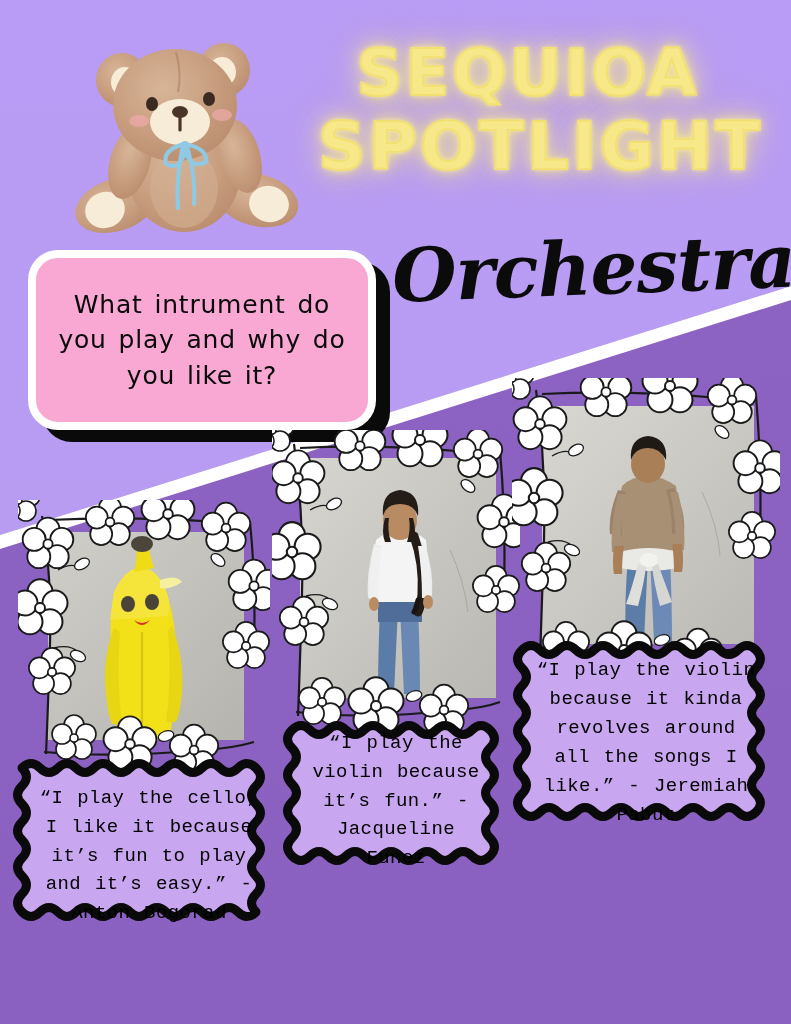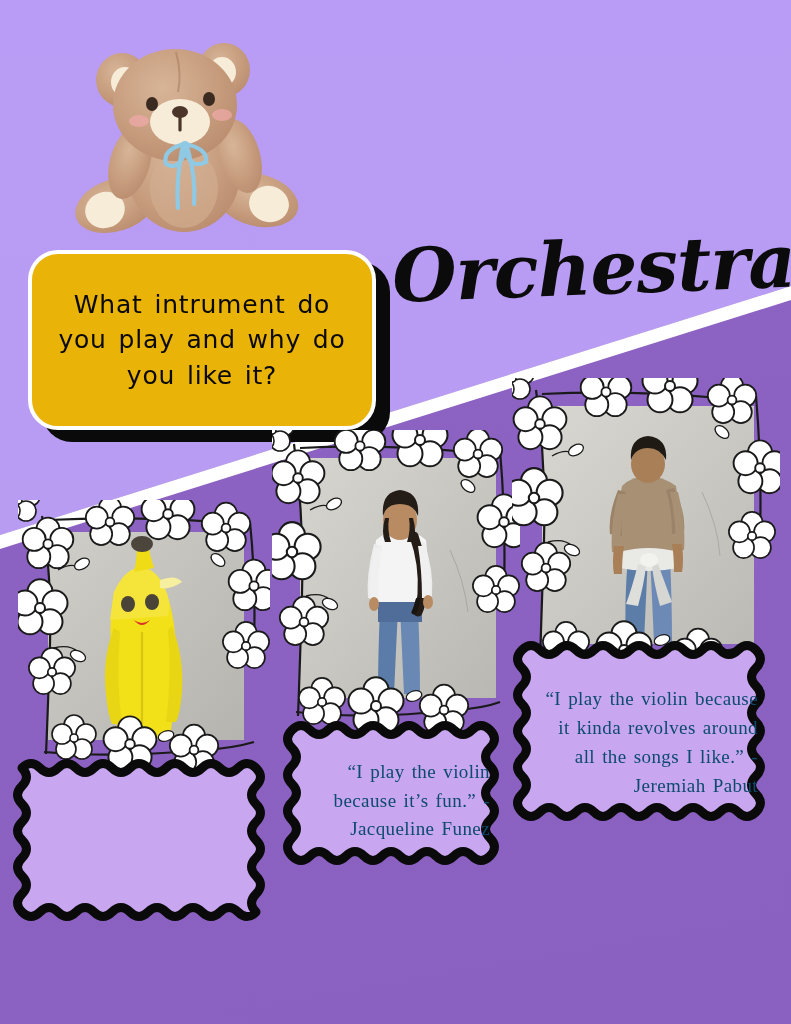--- a/index.html
+++ b/index.html
@@ -68,22 +68,22 @@
     transform:rotate(-2.2deg);
   }
 
   
   .qbox-shadow{
     position:absolute;left:42px;top:262px;width:348px;height:180px;
     background:#0a0a0a;border-radius:30px;
   }
   .qbox{
     position:absolute;left:28px;top:250px;width:348px;height:180px;
-    background:#eab308;
-    border:4px solid #ffffff;
+    background:#f9a8d4;
+    border:8px solid #ffffff;
     border-radius:30px;
     box-sizing:border-box;
     display:flex;align-items:center;justify-content:center;
   }
   .qbox p{
     margin:0;padding:0 16px;
     font-family:"DejaVu Sans",sans-serif;
     font-size:25px;line-height:1.42;
     color:#0a0a0a;text-align:center;
     letter-spacing:.8px;
@@ -102,23 +102,23 @@
   .ph2 .shot{left:28px;top:28px;width:196px;height:240px;}
   .ph3{left:512px;top:378px;width:268px;height:300px;}
   .ph3 .shot{left:30px;top:28px;width:212px;height:238px;}
 
   
   .quote{position:absolute;}
   .quote .sc{position:absolute;inset:0;}
   .quote .txt{
     position:absolute;
     display:flex;align-items:center;justify-content:center;
-    font-family:Liberation Serif, serif;
-    color:#0c4a6e;
-    text-align:right;
+    font-family:Liberation Mono, monospace;
+    color:#000000;
+    text-align:center;
     letter-spacing:.4px;
     word-spacing:2px;
   }
   .q1{left:12px;top:758px;width:274px;height:196px;}
   .q1 .txt{left:22px;top:16px;right:22px;bottom:16px;font-size:19px;line-height:1.52;}
   .q2{left:282px;top:720px;width:228px;height:162px;}
   .q2 .txt{left:20px;top:12px;right:20px;bottom:12px;font-size:19px;line-height:1.52;}
   .q3{left:512px;top:640px;width:268px;height:206px;}
   .q3 .txt{left:22px;top:14px;right:22px;bottom:14px;font-size:19px;line-height:1.52;}
 </style>
@@ -174,20 +174,24 @@
       <g stroke="#8fc9e3" stroke-width="4.2" fill="none" stroke-linecap="round">
         <path d="M112 122 q-22 6 -18 20 q14 8 20 -16"></path>
         <path d="M112 122 q24 4 22 18 q-16 8 -22 -14"></path>
         <path d="M110 128 q-6 30 -4 58"></path>
         <path d="M116 128 q8 28 6 54"></path>
       </g>
       <circle cx="113" cy="124" r="5" fill="#8fc9e3"></circle>
     </svg>
   </div>
 
+  <div class="title-wrap">
+    <span class="neon l1">SEQUIOA</span>
+    <span class="neon l2">SPOTLIGHT</span>
+  </div>
 
   <div class="script">Orchestra</div>
 
   <div class="qbox-shadow"></div>
   <div class="qbox">
     <p>What intrument do you play and why do you like it?</p>
   </div>
 
   <div class="photo ph1">
     <div class="shot">
@@ -407,20 +411,21 @@
       <svg viewBox="0 0 274 196" preserveAspectRatio="none">
         <path d="M10 10
           q9 -9 18 0 q9 9 18 0 q9 -9 18 0 q9 9 18 0 q9 -9 18 0 q9 9 18 0 q9 -9 18 0 q9 9 18 0
           q9 -9 18 0 q9 9 18 0 q9 -9 18 0 q9 9 18 0 q9 -9 18 0
           q9 9 0 18 q-9 9 0 18 q9 9 0 18 q-9 9 0 18 q9 9 0 18 q-9 9 0 18 q9 9 0 18 q-9 9 0 18
           q-9 9 -18 0 q-9 -9 -18 0 q-9 9 -18 0 q-9 -9 -18 0 q-9 9 -18 0 q-9 -9 -18 0 q-9 9 -18 0
           q-9 -9 -18 0 q-9 9 -18 0 q-9 -9 -18 0 q-9 9 -18 0 q-9 -9 -18 0 q-9 9 -18 0
           q-9 -9 0 -18 q9 -9 0 -18 q-9 -9 0 -18 q9 -9 0 -18 q-9 -9 0 -18 q9 -9 0 -18 q-9 -9 0 -18 q9 -9 0 -18 z" fill="#c9a6f0" stroke="#0a0a0a" stroke-width="9" stroke-linejoin="round"></path>
       </svg>
     </div>
+    <div class="txt">“I play the cello, I like it because it’s fun to play and it’s easy.” -Anton Bogorad</div>
   </div>
 
   <div class="quote q2">
     <div class="sc">
       <svg viewBox="0 0 228 162" preserveAspectRatio="none">
         <path d="M10 10
           q9 -9 18 0 q9 9 18 0 q9 -9 18 0 q9 9 18 0 q9 -9 18 0 q9 9 18 0 q9 -9 18 0 q9 9 18 0
           q9 -9 18 0 q9 9 18 0 q9 -9 18 0
           q9 9 0 18 q-9 9 0 18 q9 9 0 18 q-9 9 0 18 q9 9 0 18 q-9 9 0 18 q9 9 0 18
           q-9 9 -18 0 q-9 -9 -18 0 q-9 9 -18 0 q-9 -9 -18 0 q-9 9 -18 0 q-9 -9 -18 0 q-9 9 -18 0

